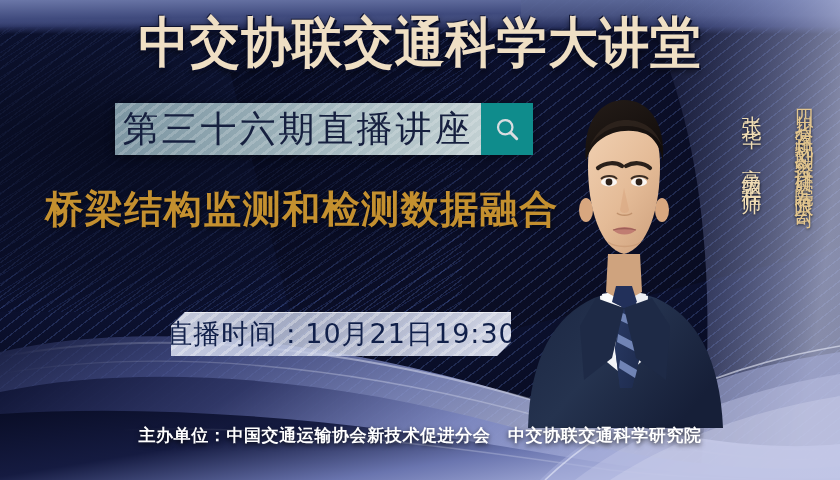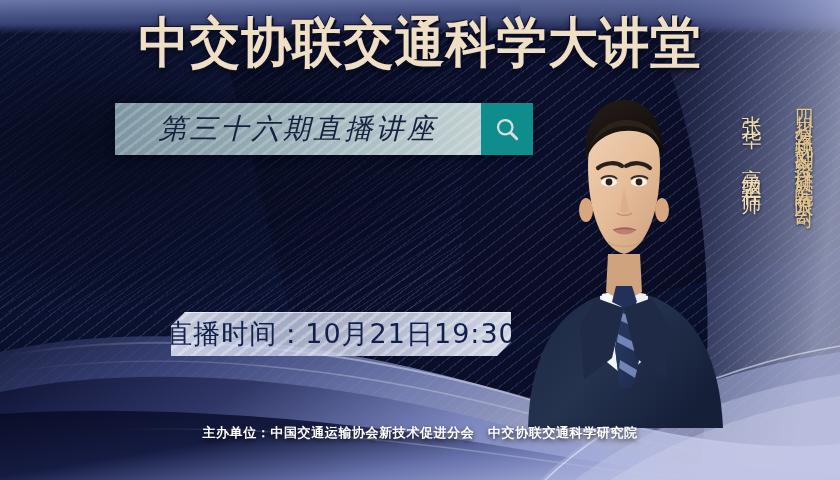--- a/index.html
+++ b/index.html
@@ -147,26 +147,25 @@
       rgba(255,255,255,0.00) 0px,
       rgba(255,255,255,0.00) 5px,
       rgba(255,255,255,0.17) 5px,
       rgba(255,255,255,0.17) 8px
     );
     pointer-events: none;
   }
   .sub-bar-label {
     position: relative;
     z-index: 2;
-    font-size: 28px;
+    font-size: 36px;
     font-weight: 500;
     color: #16203f;
     letter-spacing: 3px;
     font-family: "DejaVu Sans", "Liberation Sans", sans-serif;
-    font-style: italic;
   }
   .sub-bar-search {
     width: 52px;
     background: #0f8c8c;
     display: flex;
     align-items: center;
     justify-content: center;
   }
 
   
@@ -260,21 +259,21 @@
     text-shadow: 0 1px 3px rgba(0,0,0,.7);
   }
 
   
   .footer {
     position: absolute;
     left: 0; right: 0;
     top: 424px;
     text-align: center;
     color: #ffffff;
-    font-size: 13px;
+    font-size: 17px;
     font-weight: bold;
     letter-spacing: .6px;
     font-family: "DejaVu Sans", "Liberation Sans", sans-serif;
     text-shadow: 0 2px 5px rgba(0,0,0,.75);
     white-space: nowrap;
   }
 </style>
 </head>
 <body>
 
@@ -350,20 +349,21 @@
     </div>
     <div class="sub-bar-search">
       <svg width="27" height="27" viewBox="0 0 24 24" fill="none">
         <circle cx="10" cy="10" r="6.4" stroke="#d8dde0" stroke-width="2"></circle>
         <line x1="14.8" y1="14.8" x2="20.2" y2="20.2" stroke="#d8dde0" stroke-width="2.6" stroke-linecap="round"></line>
       </svg>
     </div>
   </div>
 
   <div class="topic">
+    <div>桥梁结构监测和检测数据融合</div>
   </div>
 
   <div class="time-pill">
     <span class="time-text">直播时间：10月21日19:30</span>
   </div>
 
   <div class="portrait">
     <svg viewBox="0 0 218 370" preserveAspectRatio="xMidYMax meet" xmlns="http://www.w3.org/2000/svg">
       <defs>
         <linearGradient id="suitG" x1="0" y1="0" x2="1" y2="0.6">

